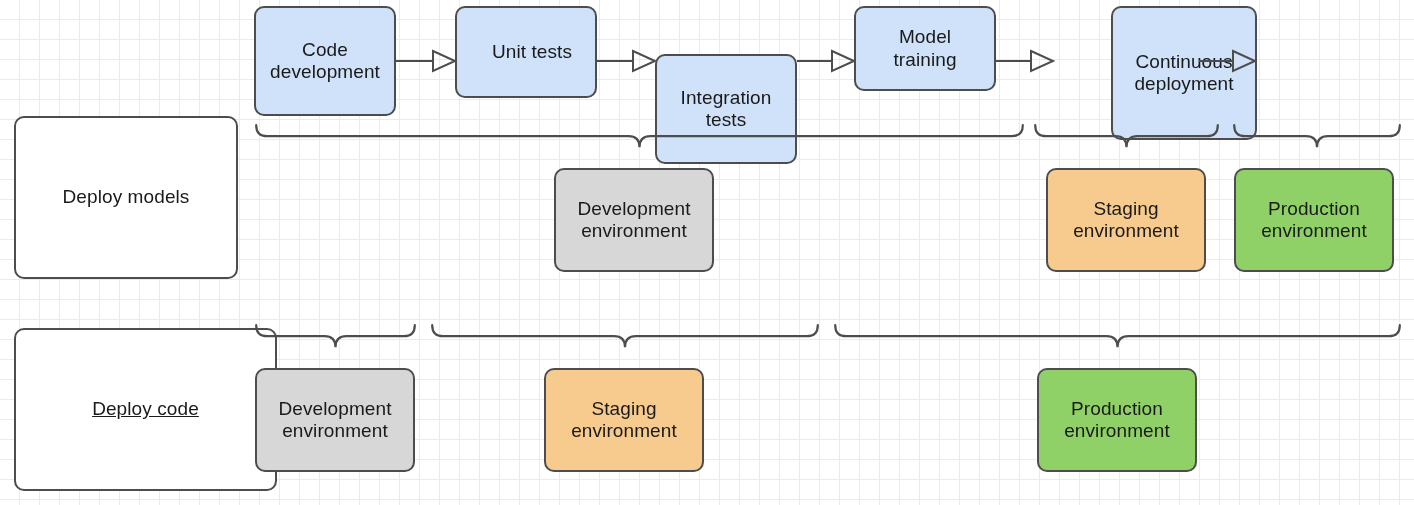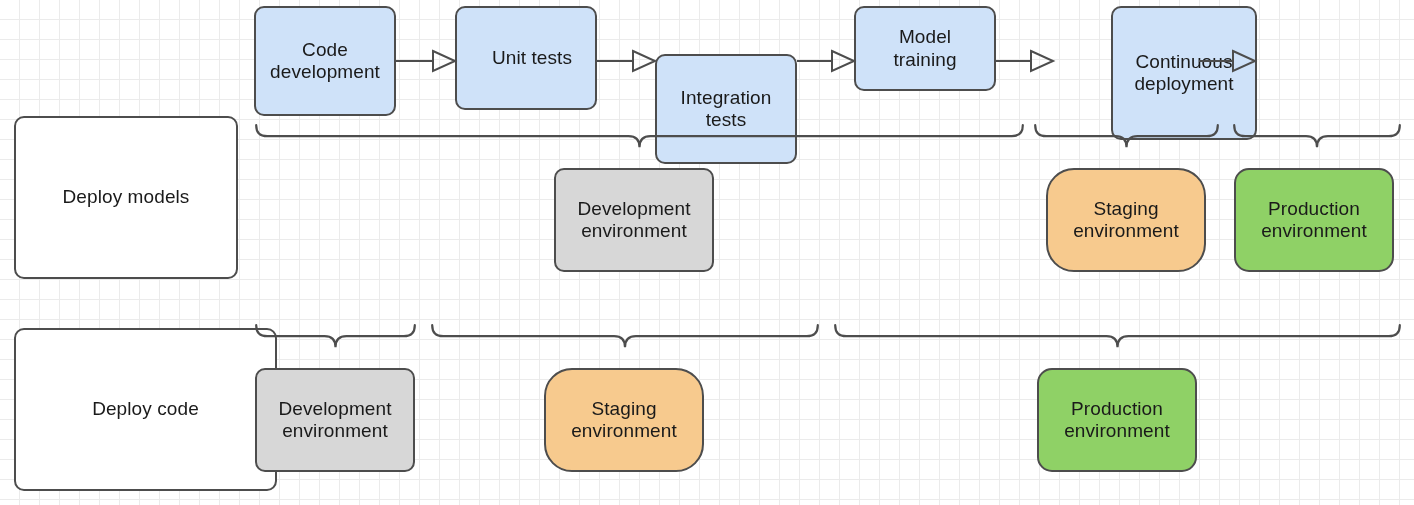--- a/index.html
+++ b/index.html
@@ -35,33 +35,33 @@
     color: #1a1a1a;
     font-size: 19px;
     line-height: 1.18;
     letter-spacing: .1px;
     white-space: pre-line;
     user-select: none;
   }
   .node.blue   { background: #cfe2f9; }
   .node.white  { background: #ffffff; }
   .node.gray   { background: #d7d7d7; }
-  .node.orange { background: #f7ca8e; border-radius: 28px; }
-  .node.green  { background: #8fd166; border-radius: 15px; }
+  .node.orange { background: #f7ca8e; }
+  .node.green  { background: #8fd166; }
 
   .connector { position: absolute; overflow: visible; }
   .brace     { position: absolute; overflow: visible; }
 </style>
 </head>
 <body>
 
 <div id="canvas">
     <div class="node blue" style="left: 254px; top: 6px; width: 142px; height: 110px; text-align: center;">Code
 development</div>
-    <div class="node blue" style="left: 455px; top: 6px; width: 142px; height: 104px; padding-left: 12px;">Unit tests</div>
+    <div class="node blue" style="left: 455px; top: 6px; width: 142px; height: 92px; padding-left: 12px;">Unit tests</div>
     <div class="node blue" style="left: 655px; top: 6px; width: 142px; height: 110px; margin-top: 48px;">Integration
 tests</div>
     <div class="node blue" style="left: 854px; top: 6px; width: 142px; height: 85px;">Model
 training</div>
     <div class="node blue" style="left: 1111px; top: 6px; width: 146px; height: 134px;">Continuous
 deployment</div>
     <svg class="connector" width="59" height="26" style="left: 396px; top: 48px;">
       <path d="M0,13 L37,13" stroke="#4d4d4d" stroke-width="2" fill="none"></path>
       <path d="M37,3 L59,13 L37,23 Z" stroke="#4d4d4d" stroke-width="2" stroke-linejoin="miter" fill="none"></path>
     </svg>
@@ -90,21 +90,21 @@
     </svg>
     <svg class="brace" width="170" height="30" style="left: 1232px; top: 123px;">
       <path d="M2.2,2.2 q0,11 11,11 L74,13.2 q11,0 11,11 q0,-11 11,-11 L156.8,13.2 q11,0 11,-11" stroke="#4d4d4d" stroke-width="2.2" stroke-linecap="round" fill="none"></path>
     </svg>
     <div class="node gray" style="left: 554px; top: 168px; width: 160px; height: 104px;">Development
 environment</div>
     <div class="node orange" style="left: 1046px; top: 168px; width: 160px; height: 104px;">Staging
 environment</div>
     <div class="node green" style="left: 1234px; top: 168px; width: 160px; height: 104px;">Production
 environment</div>
-    <div class="node white" style="left: 14px; top: 328px; width: 263px; height: 163px;">Deploy code</div>
+    <div class="node white" style="left: 14px; top: 328px; width: 263px; height: 163px; text-decoration: underline;">Deploy code</div>
     <svg class="brace" width="163" height="30" style="left: 254px; top: 323px;">
       <path d="M2.2,2.2 q0,11 11,11 L70.5,13.2 q11,0 11,11 q0,-11 11,-11 L149.8,13.2 q11,0 11,-11" stroke="#4d4d4d" stroke-width="2.2" stroke-linecap="round" fill="none"></path>
     </svg>
     <svg class="brace" width="390" height="30" style="left: 430px; top: 323px;">
       <path d="M2.2,2.2 q0,11 11,11 L184,13.2 q11,0 11,11 q0,-11 11,-11 L376.8,13.2 q11,0 11,-11" stroke="#4d4d4d" stroke-width="2.2" stroke-linecap="round" fill="none"></path>
     </svg>
     <svg class="brace" width="569" height="30" style="left: 833px; top: 323px;">
       <path d="M2.2,2.2 q0,11 11,11 L273.5,13.2 q11,0 11,11 q0,-11 11,-11 L555.8,13.2 q11,0 11,-11" stroke="#4d4d4d" stroke-width="2.2" stroke-linecap="round" fill="none"></path>
     </svg>
     <div class="node gray" style="left: 255px; top: 368px; width: 160px; height: 104px;">Development

